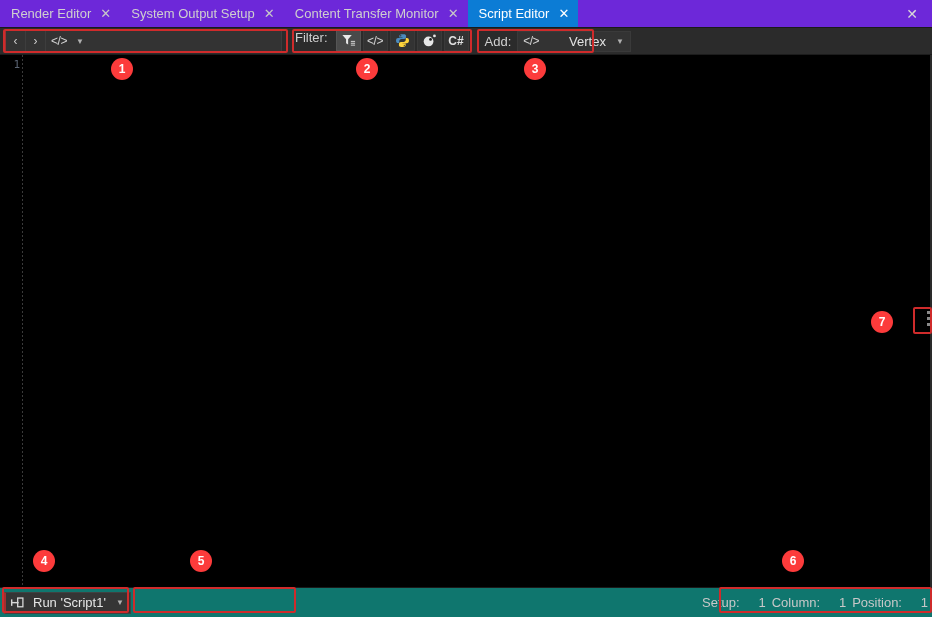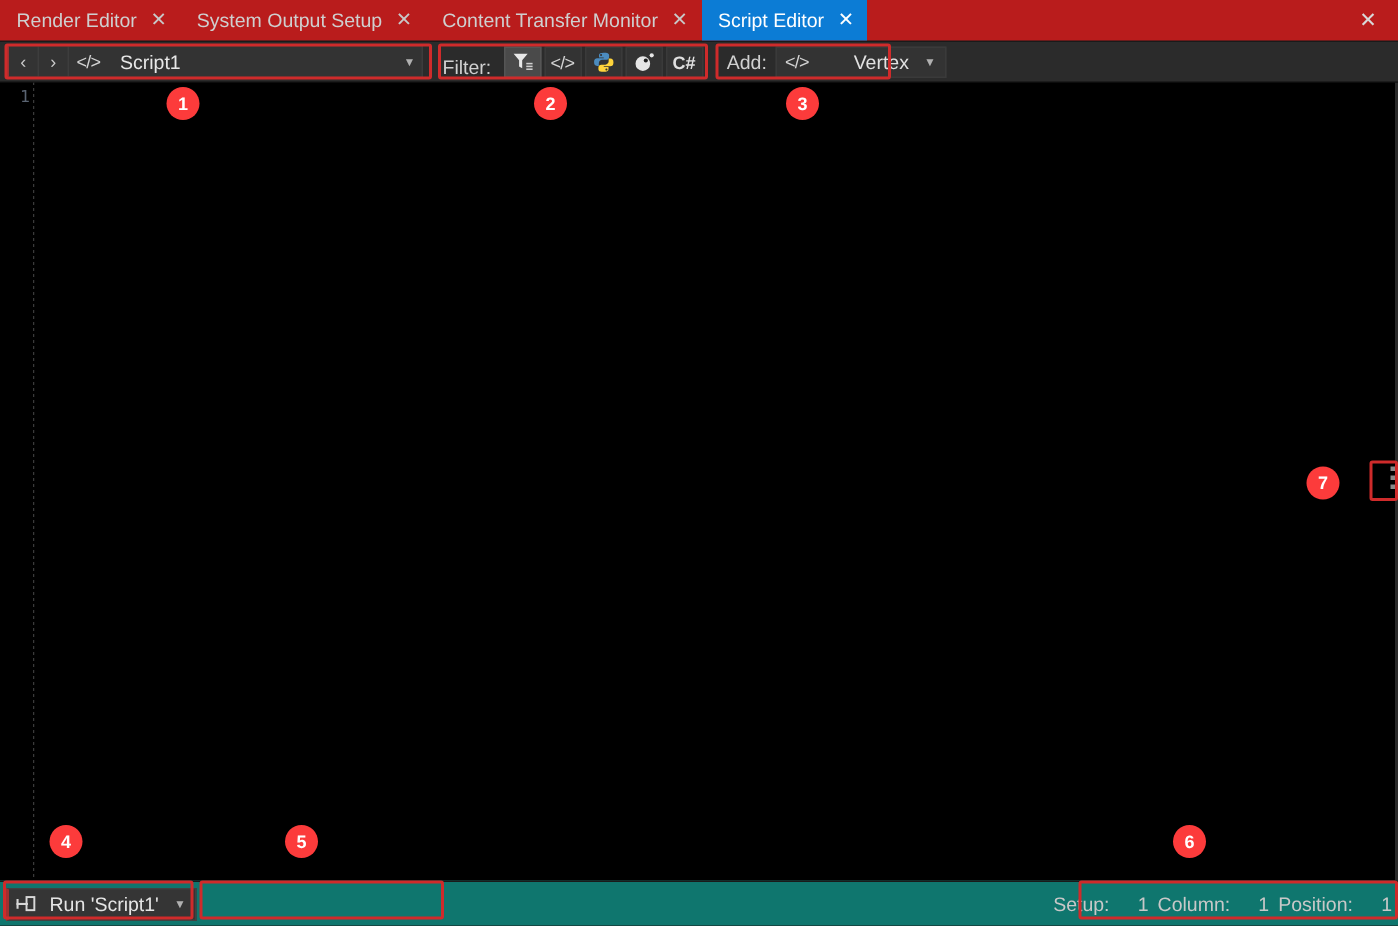--- a/index.html
+++ b/index.html
@@ -23,21 +23,21 @@
     display: flex;
     flex-direction: column;
     background: #1e1e1e;
     position: relative;
   }
 
   
   .tabbar {
     height: 27px;
     min-height: 27px;
-    background: #b91c1c;
+    background: #6d28d9;
     display: flex;
     align-items: stretch;
     border-bottom: 1px solid #1a1a1a;
     position: relative;
   }
   .tab {
     display: flex;
     align-items: center;
     padding: 0 9px 0 11px;
     color: #cfcfcf;
@@ -126,21 +126,21 @@
   .dd-arrow {
     width: 16px;
     text-align: center;
     color: #b0b0b0;
     font-size: 8px;
   }
 
   
   .filter-group {
     display: flex;
-    align-items: flex-end;
+    align-items: flex-start;
     height: 22px;
     margin-left: 10px;
     gap: 2px;
   }
   .tb-label {
     color: #d0d0d0;
     font-size: 13px;
     padding: 0 6px 0 3px;
   }
   .icon-btn {
@@ -370,21 +370,20 @@
     <div class="tabbar-spacer"></div>
     <div class="window-close">✕</div>
   </div>
 
   <div class="toolbar">
 
     <div class="script-selector">
       <div class="nav-btn">‹</div>
       <div class="nav-btn">›</div>
       <span class="code-icon" style="width:26px;">&lt;/&gt;</span>
-      <span class="script-name">Script1</span>
       <span class="dd-arrow">▼</span>
     </div>
 
     <div class="filter-group">
       <span class="tb-label">Filter:</span>
 
       <div class="icon-btn pressed">
         <svg width="15" height="15" viewBox="0 0 16 16" aria-hidden="true">
           <path d="M1.5 2 H11.5 L7.6 6.6 V12.3 L5.4 11 V6.6 Z" fill="#e8e8e8"></path>
           <rect x="10.5" y="8.4" width="4.5" height="1.1" fill="#cfcfcf"></rect>

